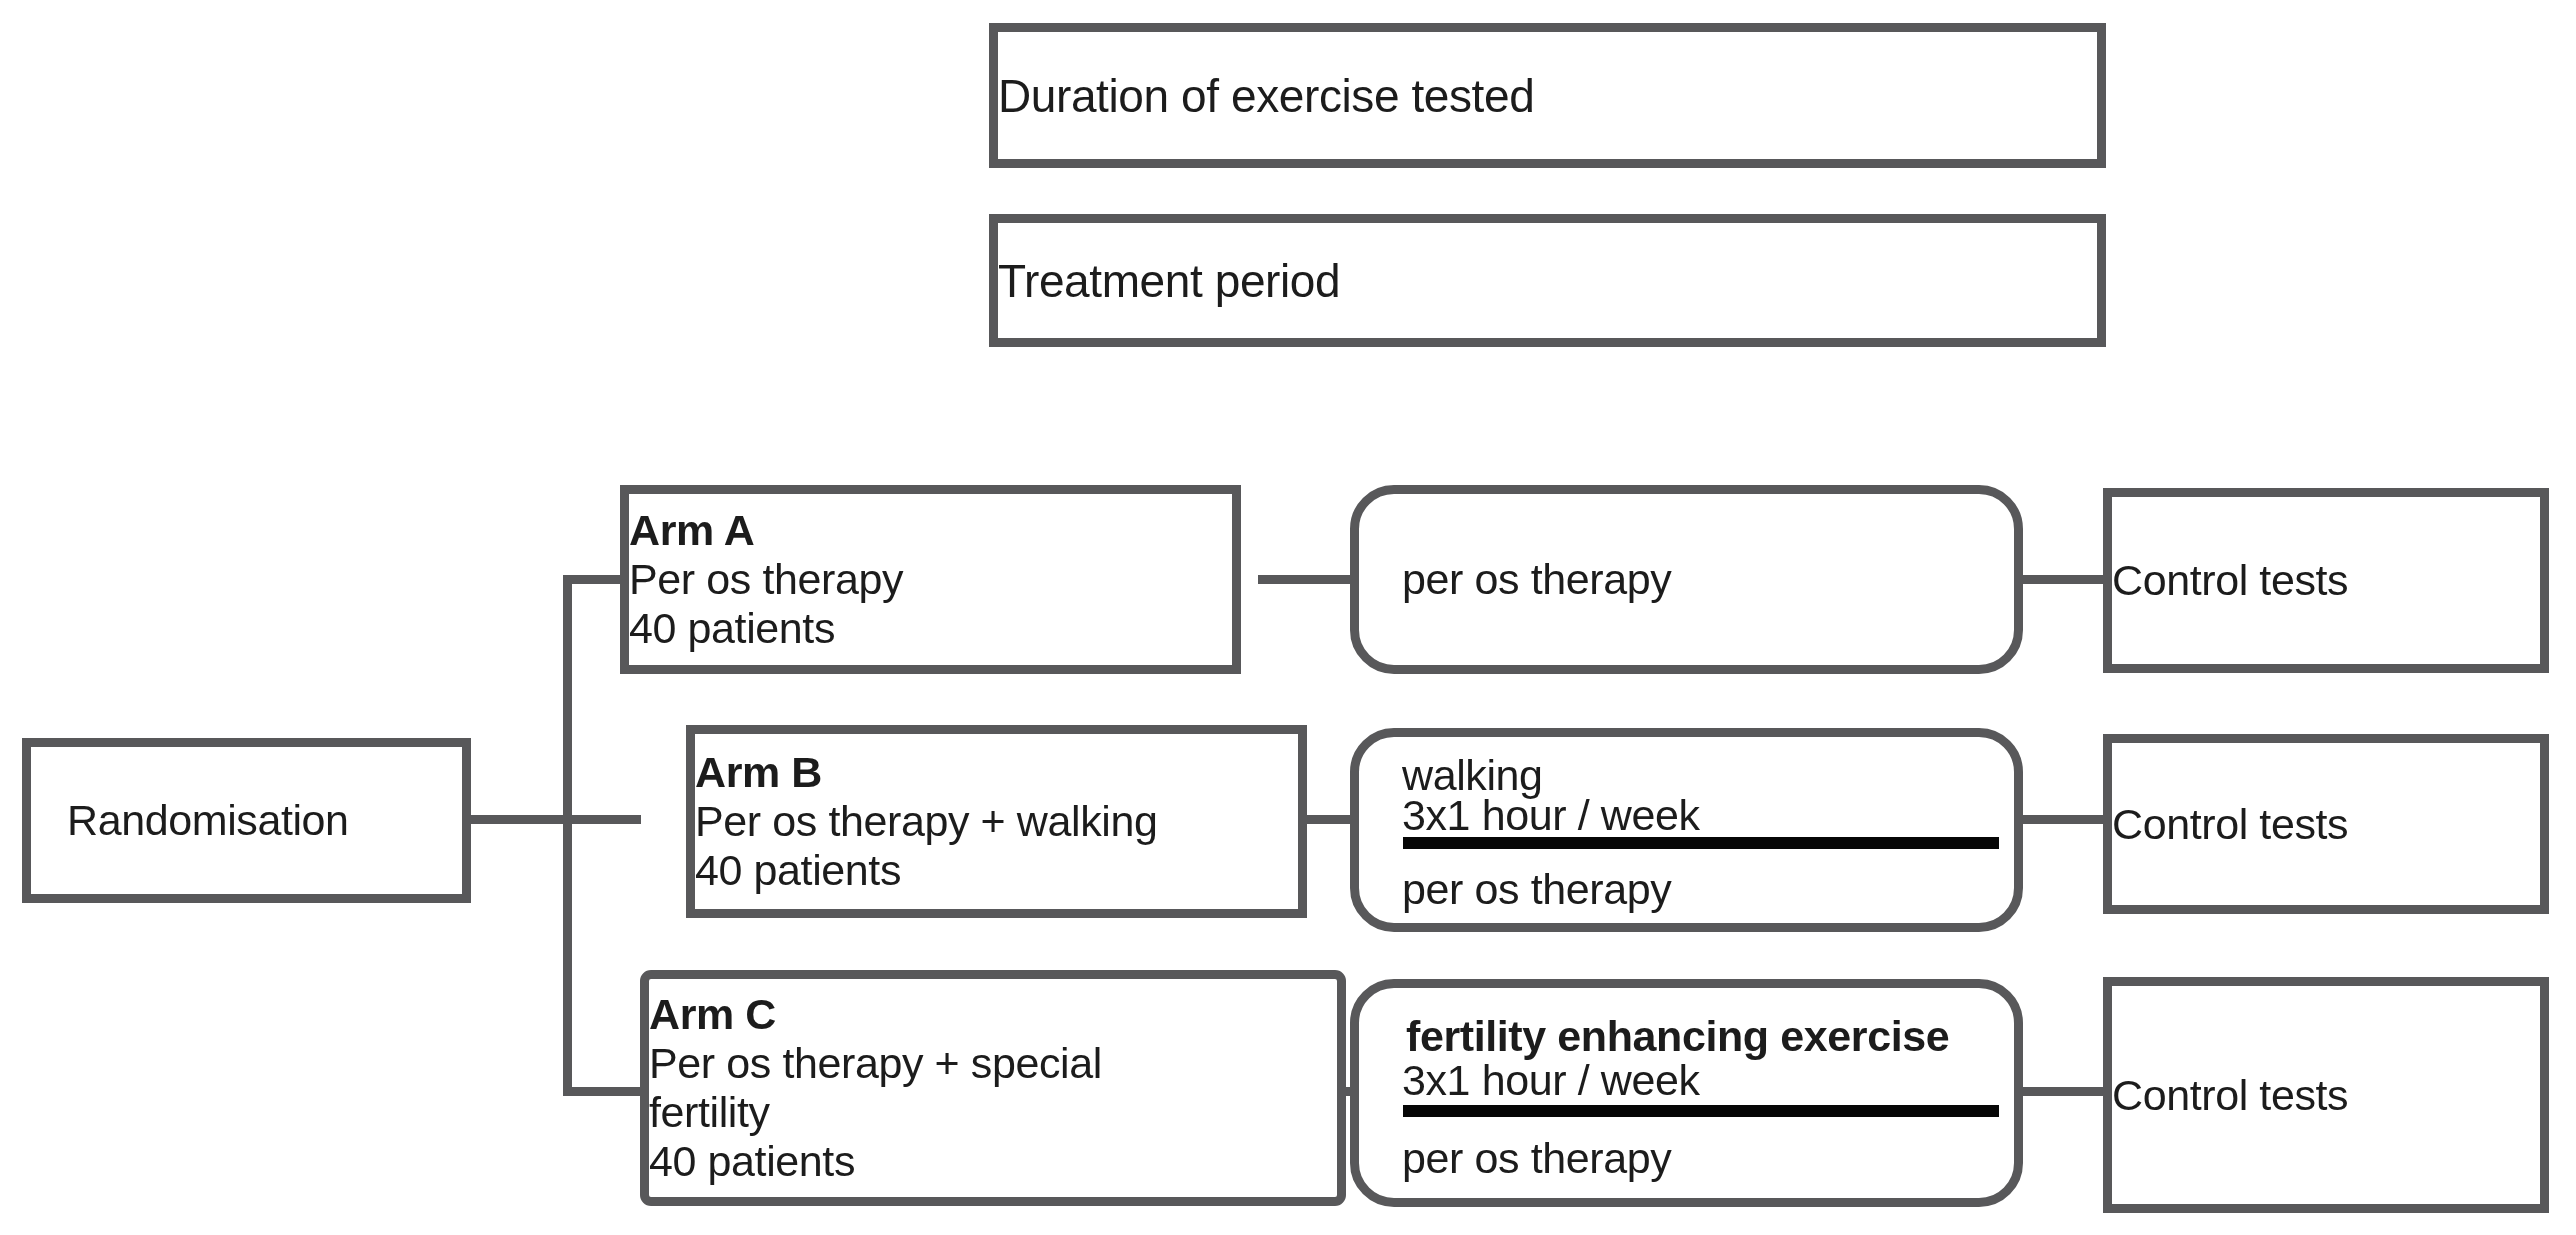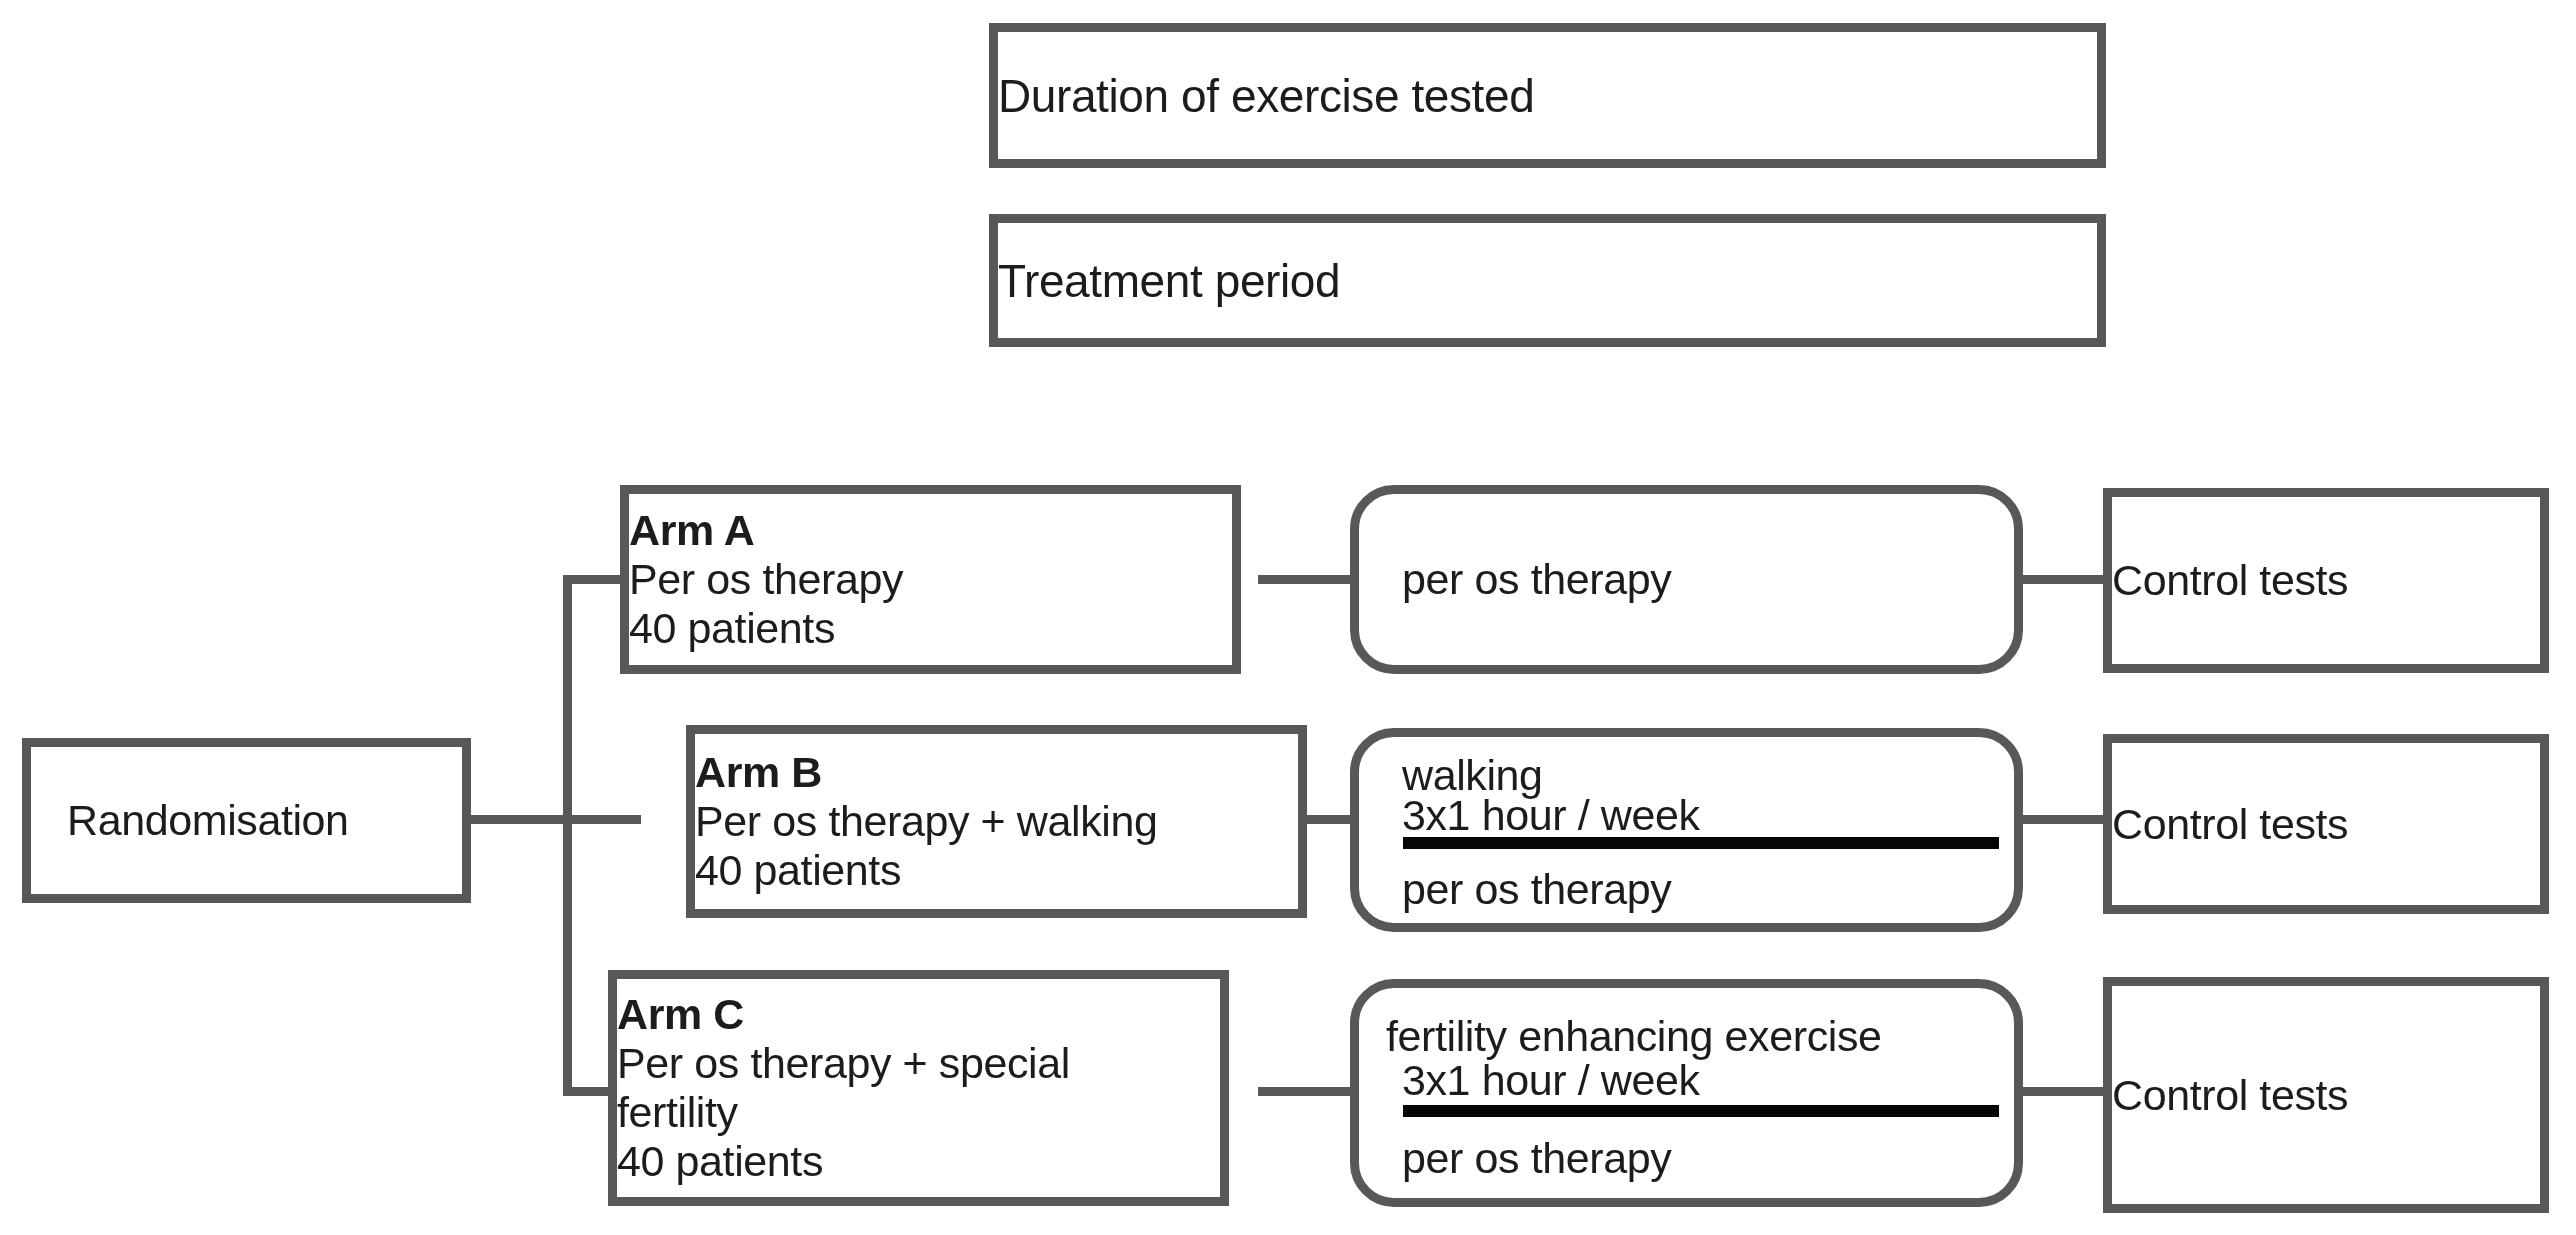--- a/index.html
+++ b/index.html
@@ -64,40 +64,40 @@
   <div class="t-body">Per os therapy</div>
   <div class="t-body">40 patients</div>
 </div>
 
 <div class="box" style="left:640px;top:725px;width:621px;height:193px;margin-left:46px;">
   <div class="t-body bold">Arm B</div>
   <div class="t-body">Per os therapy + walking</div>
   <div class="t-body">40 patients</div>
 </div>
 
-<div class="box" style="left:608px;top:970px;width:621px;height:236px;">
+<div class="box" style="left:640px;top:970px;width:706px;height:236px;border-radius:11px;">
   <div class="t-body bold">Arm C</div>
   <div class="t-body">Per os therapy + special</div>
   <div class="t-body">fertility</div>
   <div class="t-body">40 patients</div>
 </div>
 
 <div class="box rounded" style="left:1350px;top:485px;width:673px;height:189px;padding-left:43px;justify-content:center;">
   <div class="t-round">per os therapy</div>
 </div>
 
 <div class="box rounded" style="left:1350px;top:728px;width:673px;height:204px;padding-left:14px;">
   <div class="t-round abs" style="left:43px;top:13.6px;">walking</div>
   <div class="t-round abs" style="left:43px;top:54px;">3x1 hour / week</div>
   <div class="fracbar" style="left:44px;top:100px;width:596px;"></div>
   <div class="t-round abs" style="left:43px;top:128px;">per os therapy</div>
 </div>
 
 <div class="box rounded" style="left:1350px;top:979px;width:673px;height:228px;">
-  <div class="t-round abs" style="left:27px;top:24px;">fertility enhancing exercise</div>
+  <div class="t-round abs" style="left:47px;top:24px;font-weight:bold;">fertility enhancing exercise</div>
   <div class="t-round abs" style="left:43px;top:68px;">3x1 hour / week</div>
   <div class="fracbar" style="left:44px;top:117px;width:596px;"></div>
   <div class="t-round abs" style="left:43px;top:146px;">per os therapy</div>
 </div>
 
 <div class="box" style="left:2103px;top:488px;width:446px;height:185px;">
   <div class="t-body">Control tests</div>
 </div>
 
 <div class="box" style="left:2103px;top:734px;width:446px;height:180px;">

